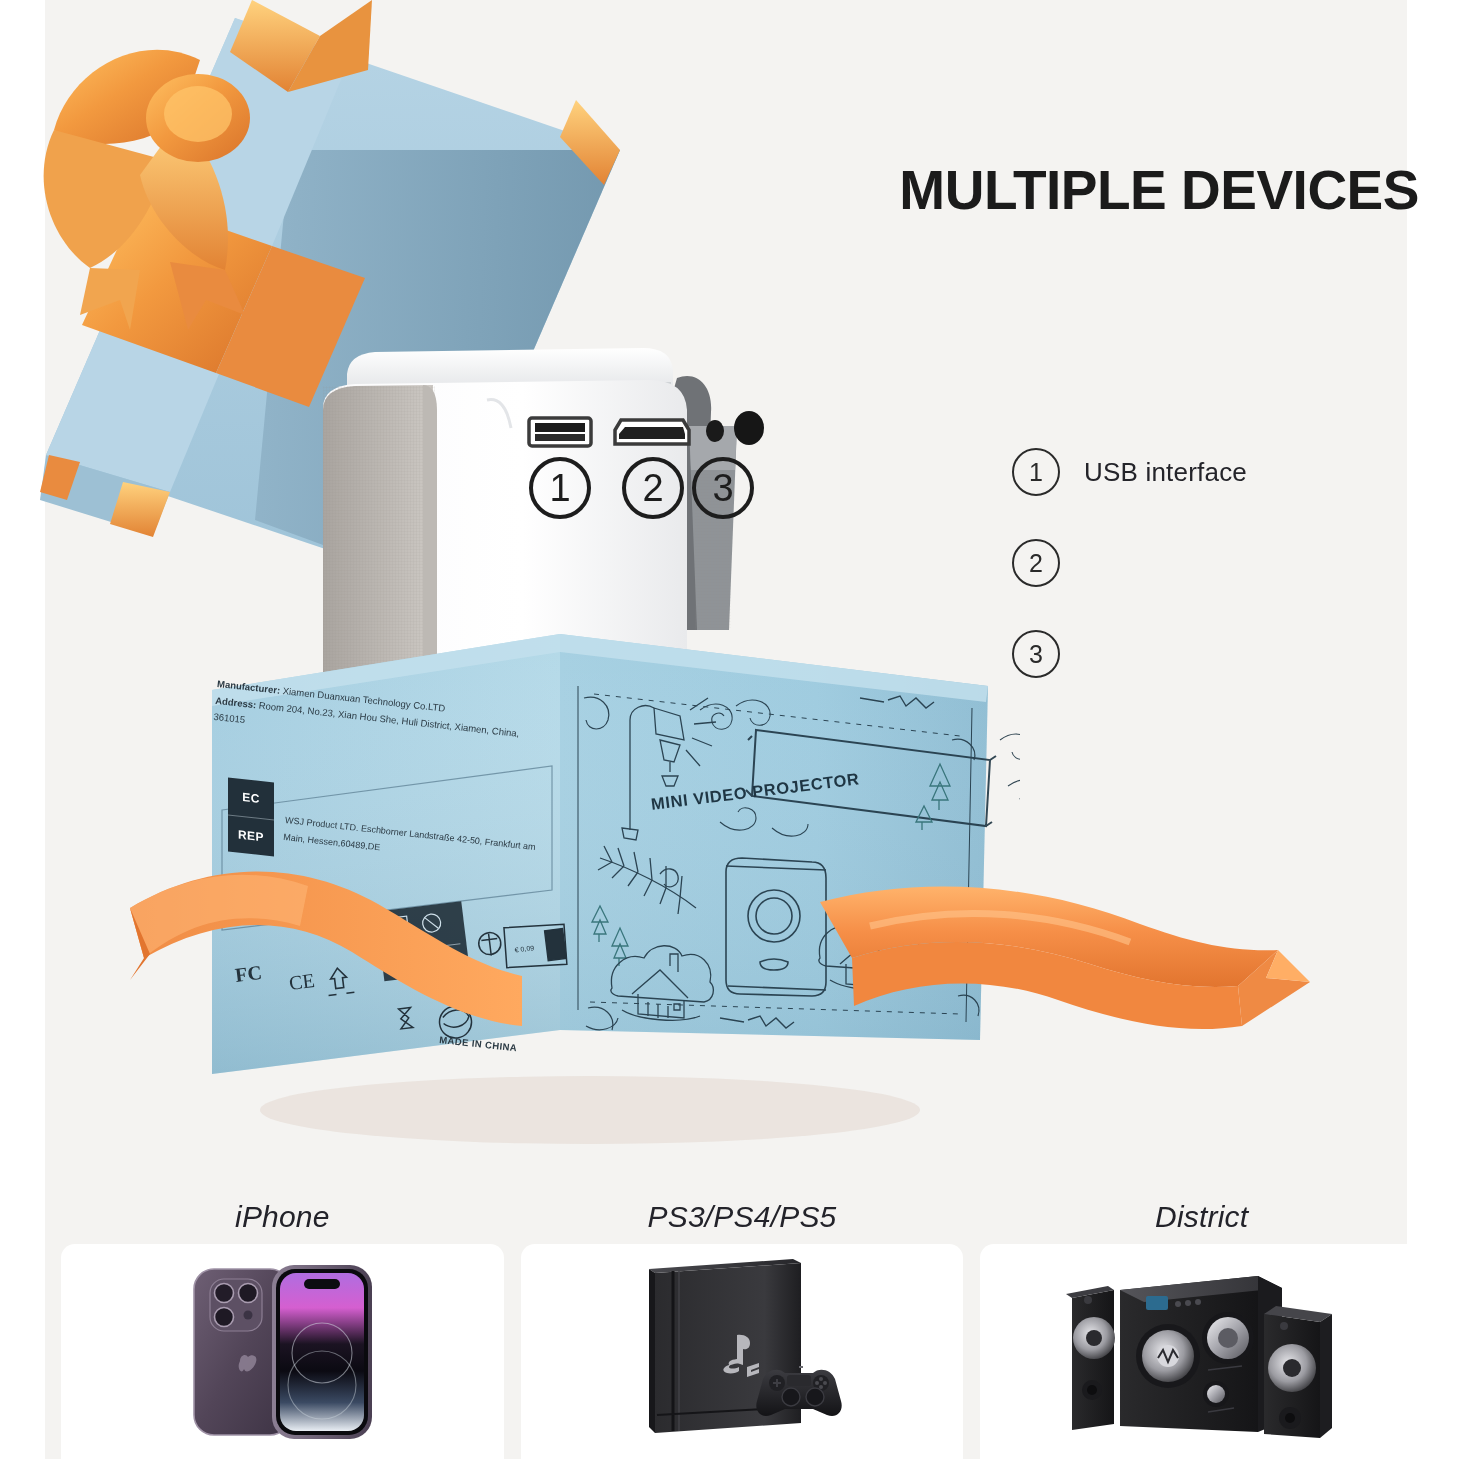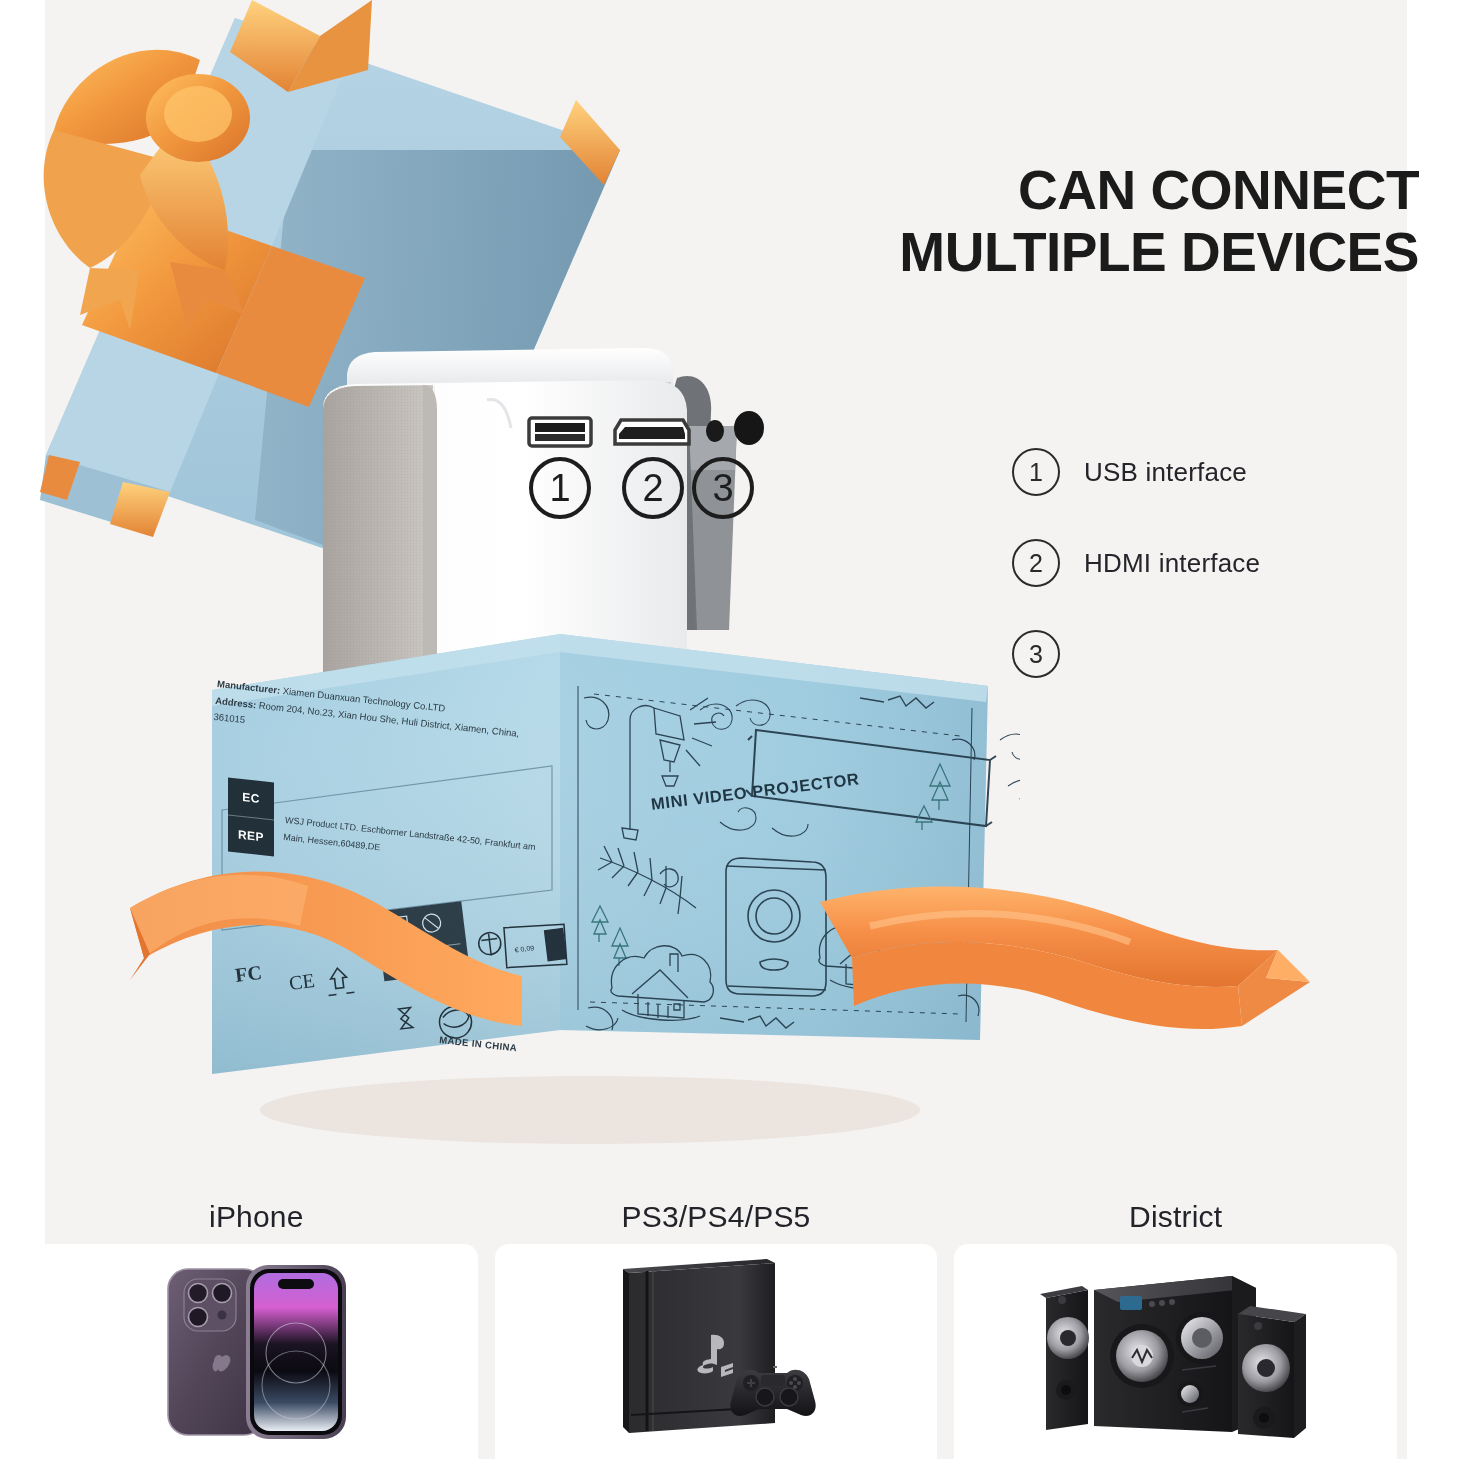--- a/index.html
+++ b/index.html
@@ -97,22 +97,22 @@
     color:#fff;font-size:12px;font-weight:700;letter-spacing:0.5px;
   }
   .ec-badge span:first-child{border-bottom:1px solid #6d7b84;}
 
   
   .ribbon{position:absolute;left:130px;top:830px;width:1180px;height:260px;}
   .ribbon svg{width:100%;height:100%;display:block;}
 
   
   .devices{
-    position:absolute;left:35px;top:1196px;width:1362px;height:263px;
-    display:flex;gap:17px;
+    position:absolute;left:61px;top:1196px;width:1362px;height:263px;
+    display:flex;gap:17px;font-style:italic;
   }
   .device{flex:1;display:flex;flex-direction:column;align-items:center;}
   .device-label{
     font-size:30px;color:#23232a;letter-spacing:0.2px;
     height:41px;line-height:41px;
   }
   .device-card{
     margin-top:7px;width:100%;height:215px;
     background:#ffffff;border-radius:14px 14px 0 0;
     display:flex;align-items:center;justify-content:center;
@@ -638,31 +638,29 @@
             <circle cx="248" cy="156" r="11" fill="#1a1a1d"></circle>
             <circle cx="248" cy="156" r="5" fill="#0d0d0f"></circle>
             <circle cx="242" cy="64" r="4" fill="#3a3a3f"></circle>
           </g>
         </svg>
       </div>
     </div>
   </div>
 
   <div class="headline">
-    <span class="l1">CAN CONNECT</span>
     <span class="l2">MULTIPLE DEVICES</span>
   </div>
 
   <div class="legend">
     <div class="legend-item">
       <div class="legend-num">1</div>
       <div class="legend-label">USB interface</div>
     </div>
     <div class="legend-item">
       <div class="legend-num">2</div>
-      <div class="legend-label">HDMI interface</div>
     </div>
     <div class="legend-item">
       <div class="legend-num">3</div>
     </div>
   </div>
 
 </div>
 
 </body></html>

